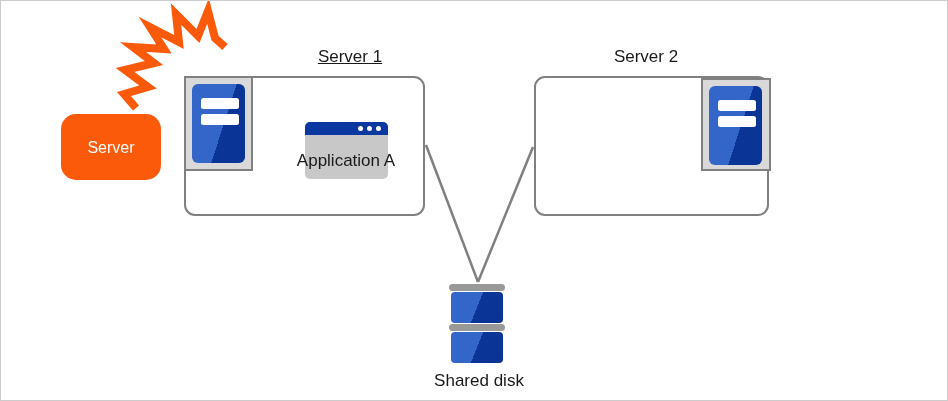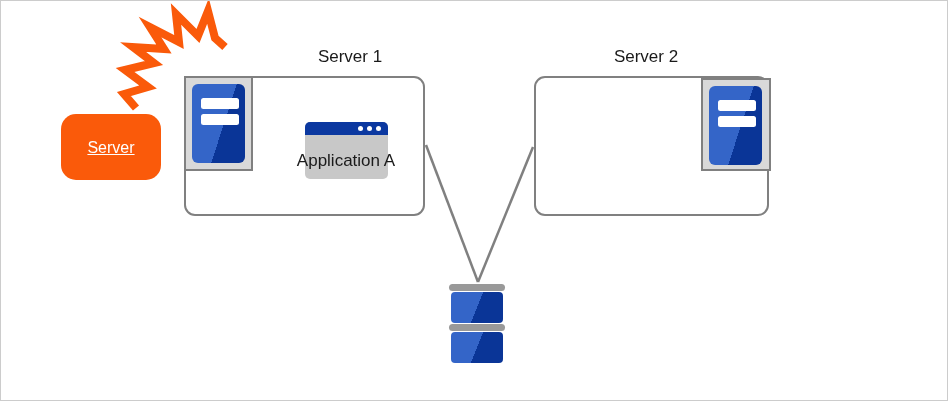--- a/index.html
+++ b/index.html
@@ -50,21 +50,21 @@
 
   .node-label {
     position: absolute;
     color: var(--label-text);
     font-size: 17px;
     line-height: 19px;
     white-space: nowrap;
     text-align: center;
     z-index: 4;
   }
-  .label-server1 { left: 284px; top: 46px; width: 130px; }
+  .label-server1 { left: 284px; top: 46px; width: 130px; text-decoration: underline; }
   .label-server2 { left: 580px; top: 46px; width: 130px; }
   .label-application { left: 280px; top: 110px; width: 130px; margin-top: 40px; }
   .label-shared-disk { left: 413px; top: 370px; width: 130px; }
 
   .icon-frame {
     position: absolute;
     background: var(--icon-frame-fill);
     border: 2.5px solid var(--icon-frame-border);
     z-index: 3;
   }
@@ -121,21 +121,20 @@
     background: var(--alert-orange);
     border-radius: 15px;
     color: var(--alert-text);
     font-size: 16px;
     line-height: 21px;
     text-align: center;
     display: flex;
     flex-direction: column;
     justify-content: center;
     z-index: 4;
-    text-decoration: underline;
   }
 
   .disk-stack {
     position: absolute;
     left: 448px; top: 283px;
     width: 56px; height: 79px;
     z-index: 3;
   }
   .disk-bar {
     position: absolute;
@@ -197,14 +196,15 @@
       <div class="server-slot slot-2"></div>
     </div>
   </div>
 
   <div class="disk-stack">
     <div class="disk-bar disk-bar-1"></div>
     <div class="disk-platter disk-platter-1"></div>
     <div class="disk-bar disk-bar-2"></div>
     <div class="disk-platter disk-platter-2"></div>
   </div>
+  <div class="node-label label-shared-disk">Shared disk</div>
 
 </div>
 
 </body></html>

